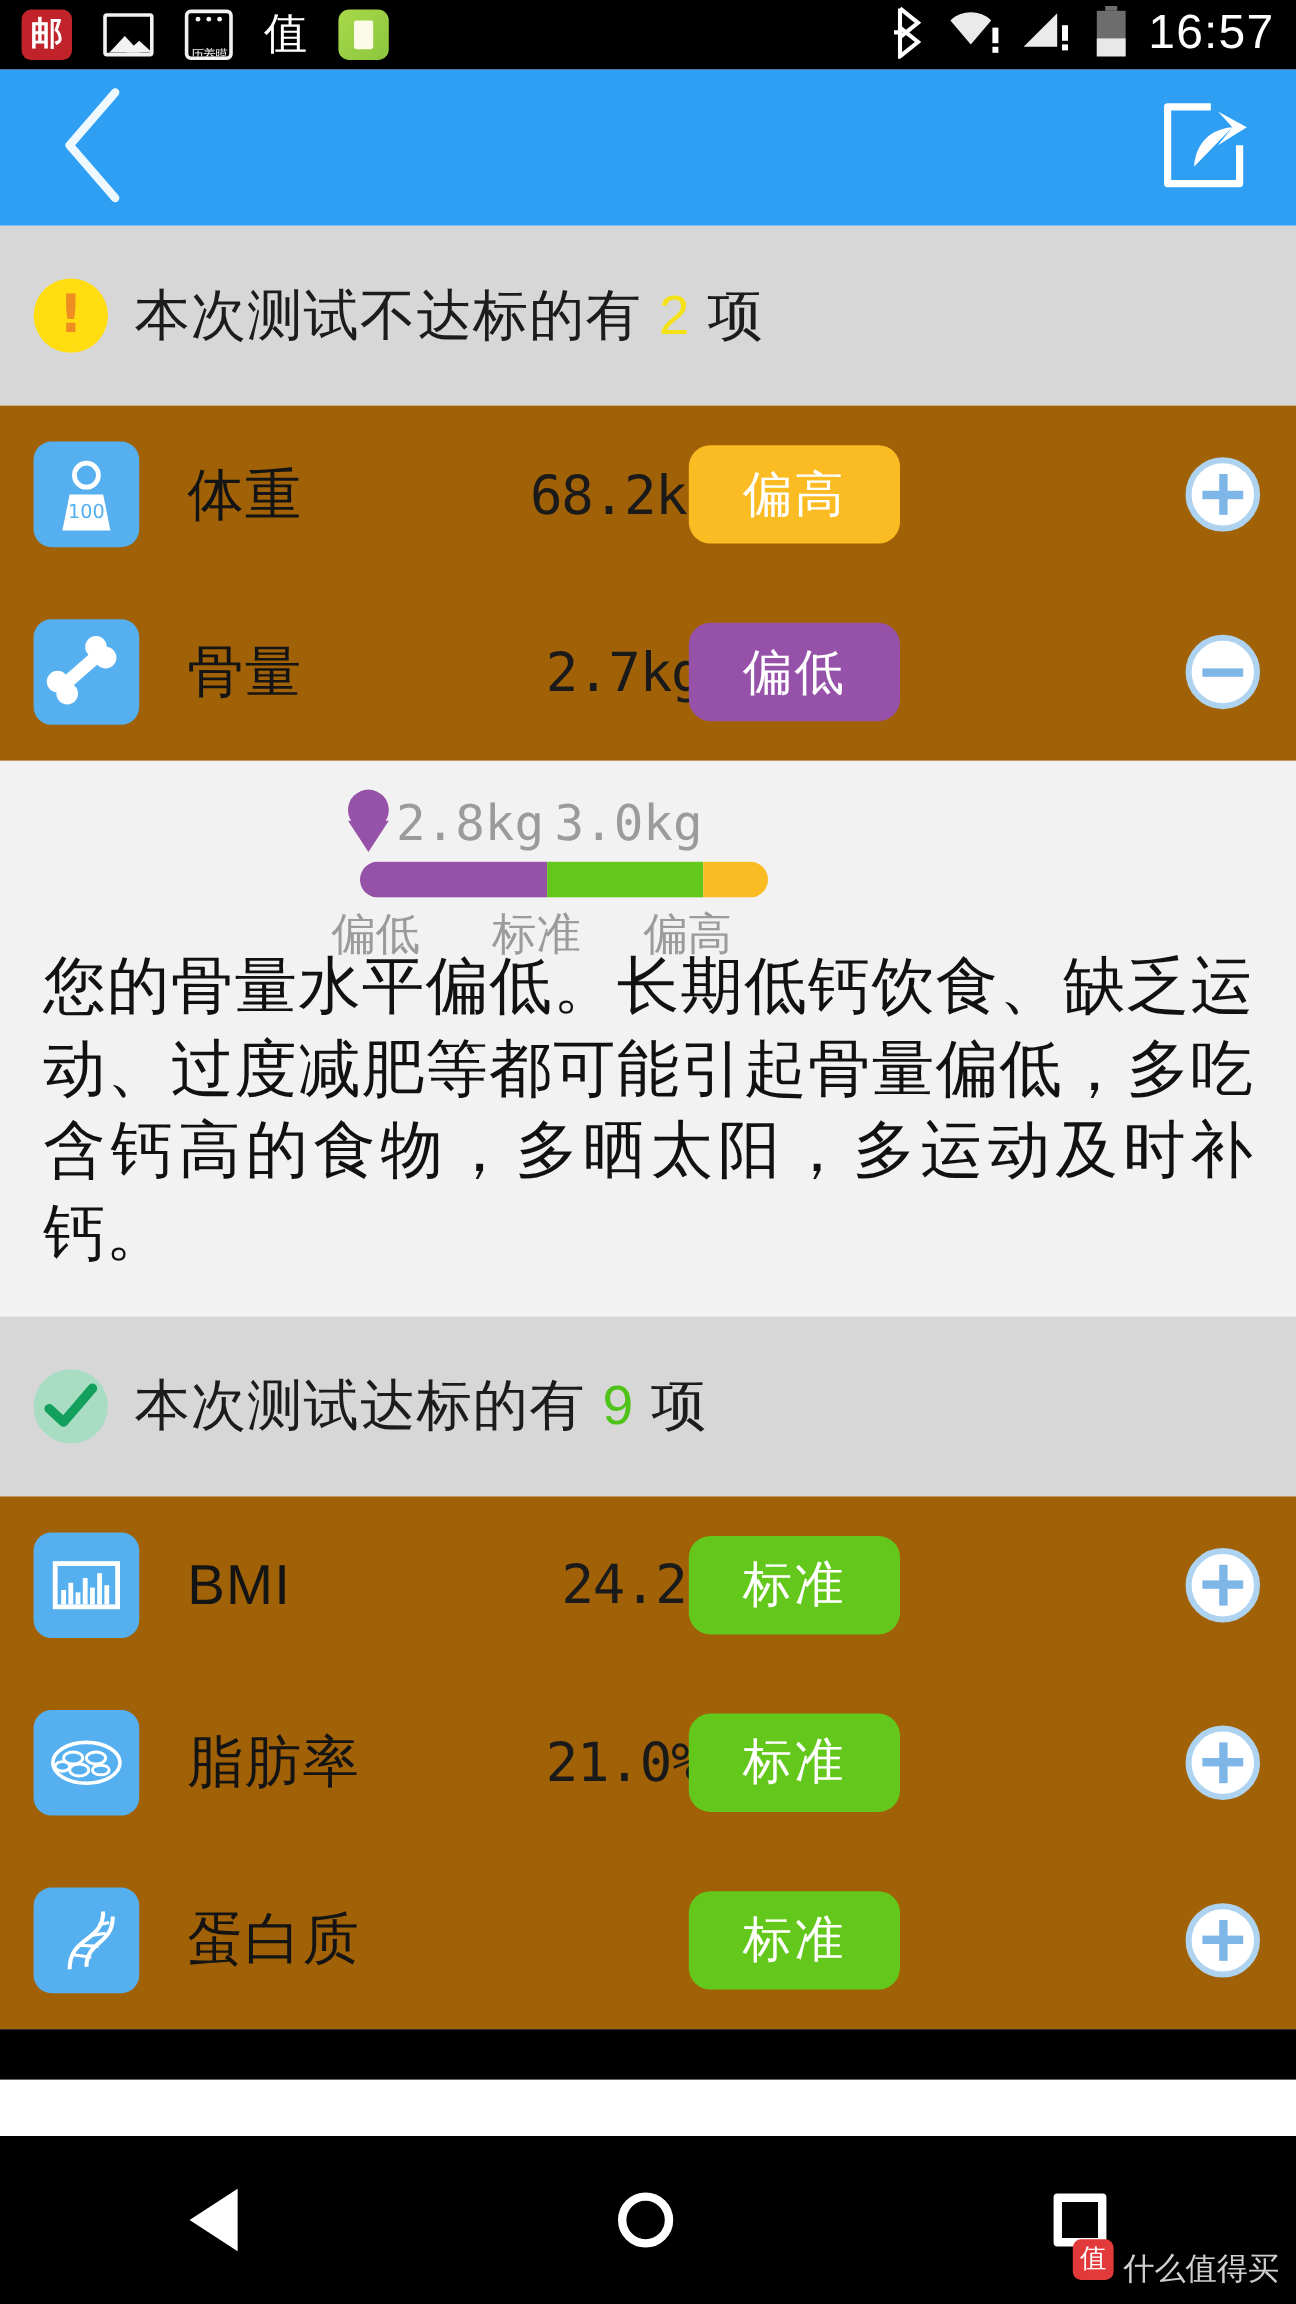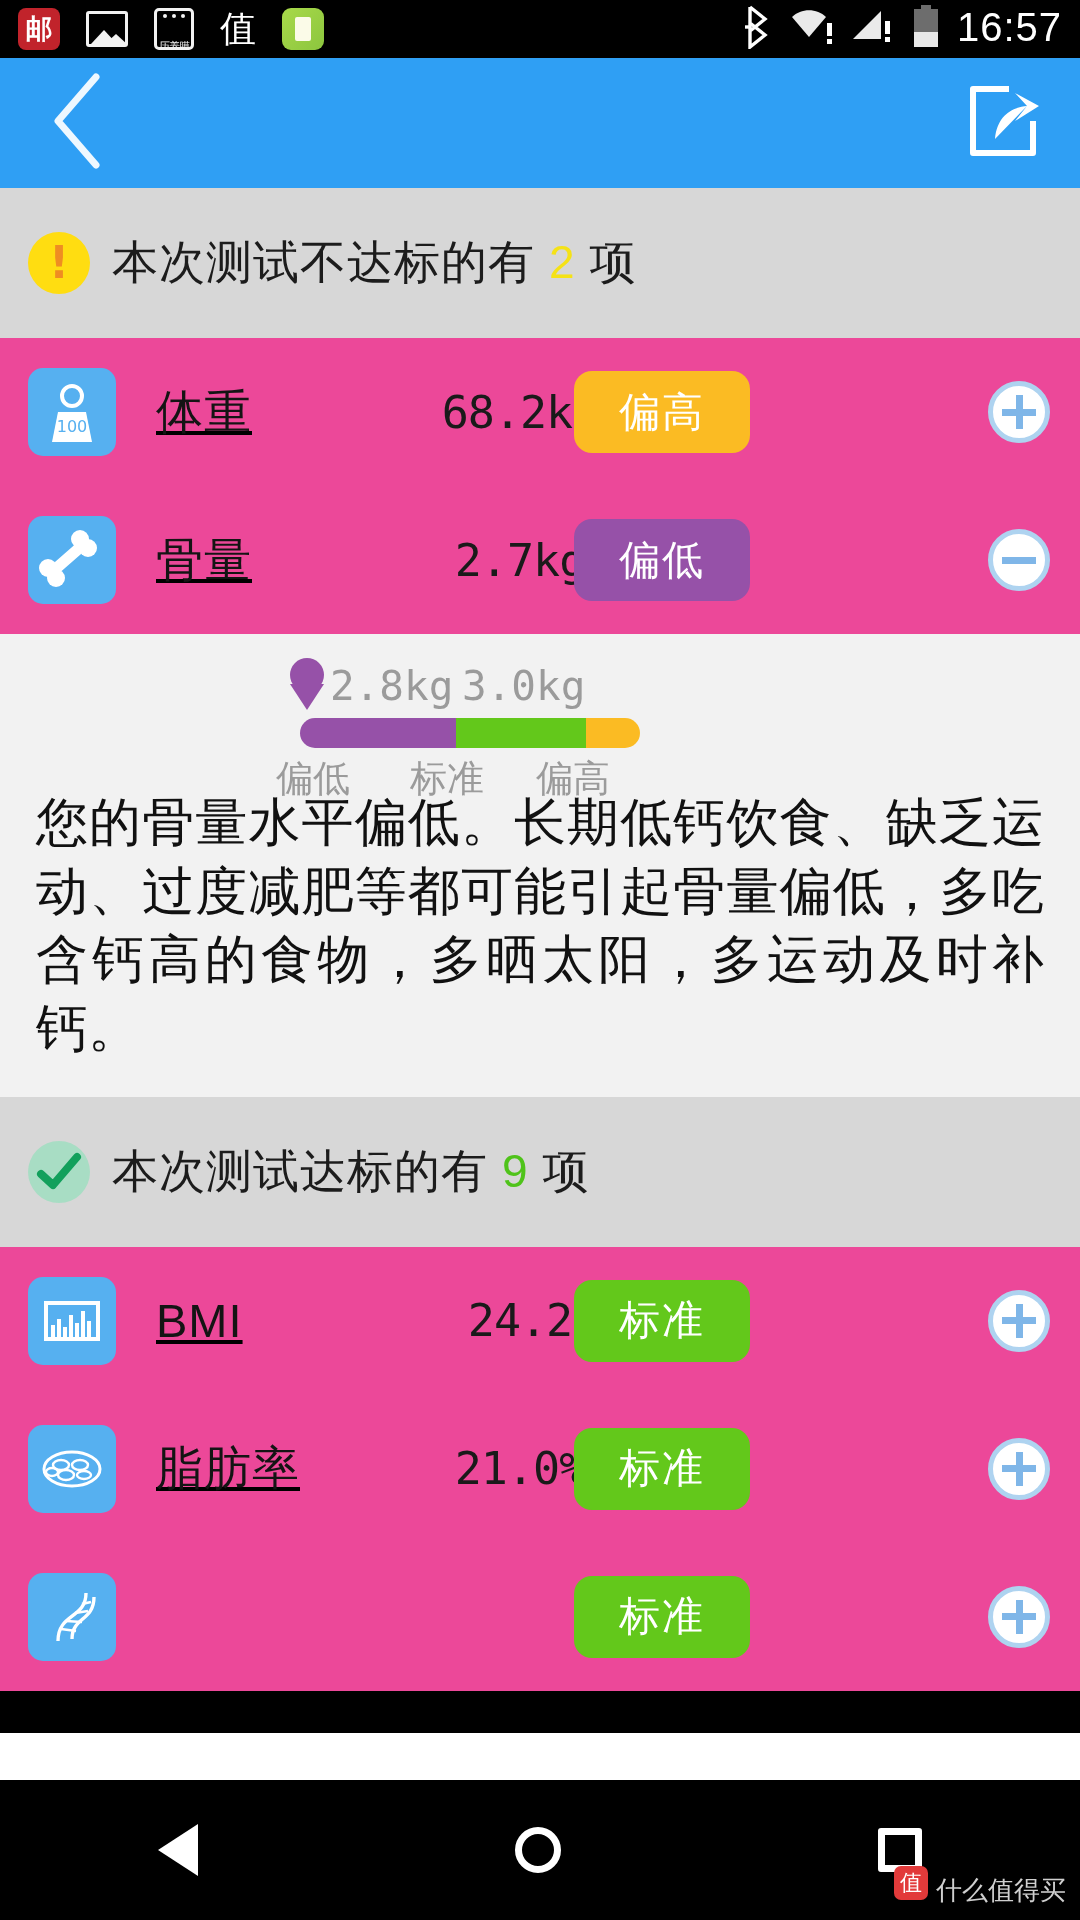--- a/index.html
+++ b/index.html
@@ -86,21 +86,21 @@
   }
   .band-text {
     margin-left:22px; font-size:46px; color:#1c1c1c; letter-spacing:1px;
     display:flex; align-items:baseline; gap:0px;
   }
   .band-num { font-size:46px; margin:0 14px; font-family:"Liberation Sans",sans-serif; }
   .band-num.warn { color:#f5e216; }
   .band-num.ok { color:#4fc31a; }
 
   
-  .rows { background:#ec4899;text-decoration:underline; }
+  .rows { background:#a16207; }
   .row {
     height:148px; display:flex; align-items:center; padding:0 28px; position:relative;
   }
   .tile {
     width:88px;height:88px;border-radius:15px;background:#56b0f0;flex:0 0 auto;
     position:relative; overflow:hidden;
   }
   .row-name {
     margin-left:40px; font-size:47px; color:#141414; letter-spacing:1px; white-space:nowrap;
   }
@@ -389,20 +389,21 @@
       <div class="tile">
         <svg width="88" height="88" viewBox="0 0 88 88">
           <path d="M30 68 C30 40 58 46 58 20" fill="none" stroke="#fff" stroke-width="3.4"></path>
           <path d="M44 66 C44 44 66 48 66 24" fill="none" stroke="#fff" stroke-width="3.4"></path>
           <path d="M33 56 L48 58" stroke="#fff" stroke-width="2.6"></path>
           <path d="M38 48 L54 49" stroke="#fff" stroke-width="2.6"></path>
           <path d="M47 40 L60 38" stroke="#fff" stroke-width="2.6"></path>
           <path d="M54 31 L63 29" stroke="#fff" stroke-width="2.6"></path>
         </svg>
       </div>
+      <div class="row-name">蛋白质</div>
       <div class="pill std">标准</div>
       <div class="circ">
           <i class="h"></i>
           <i class="v"></i>
         </div>
     </div>
   </div>
 
   <div class="blackstrip"></div>
 

